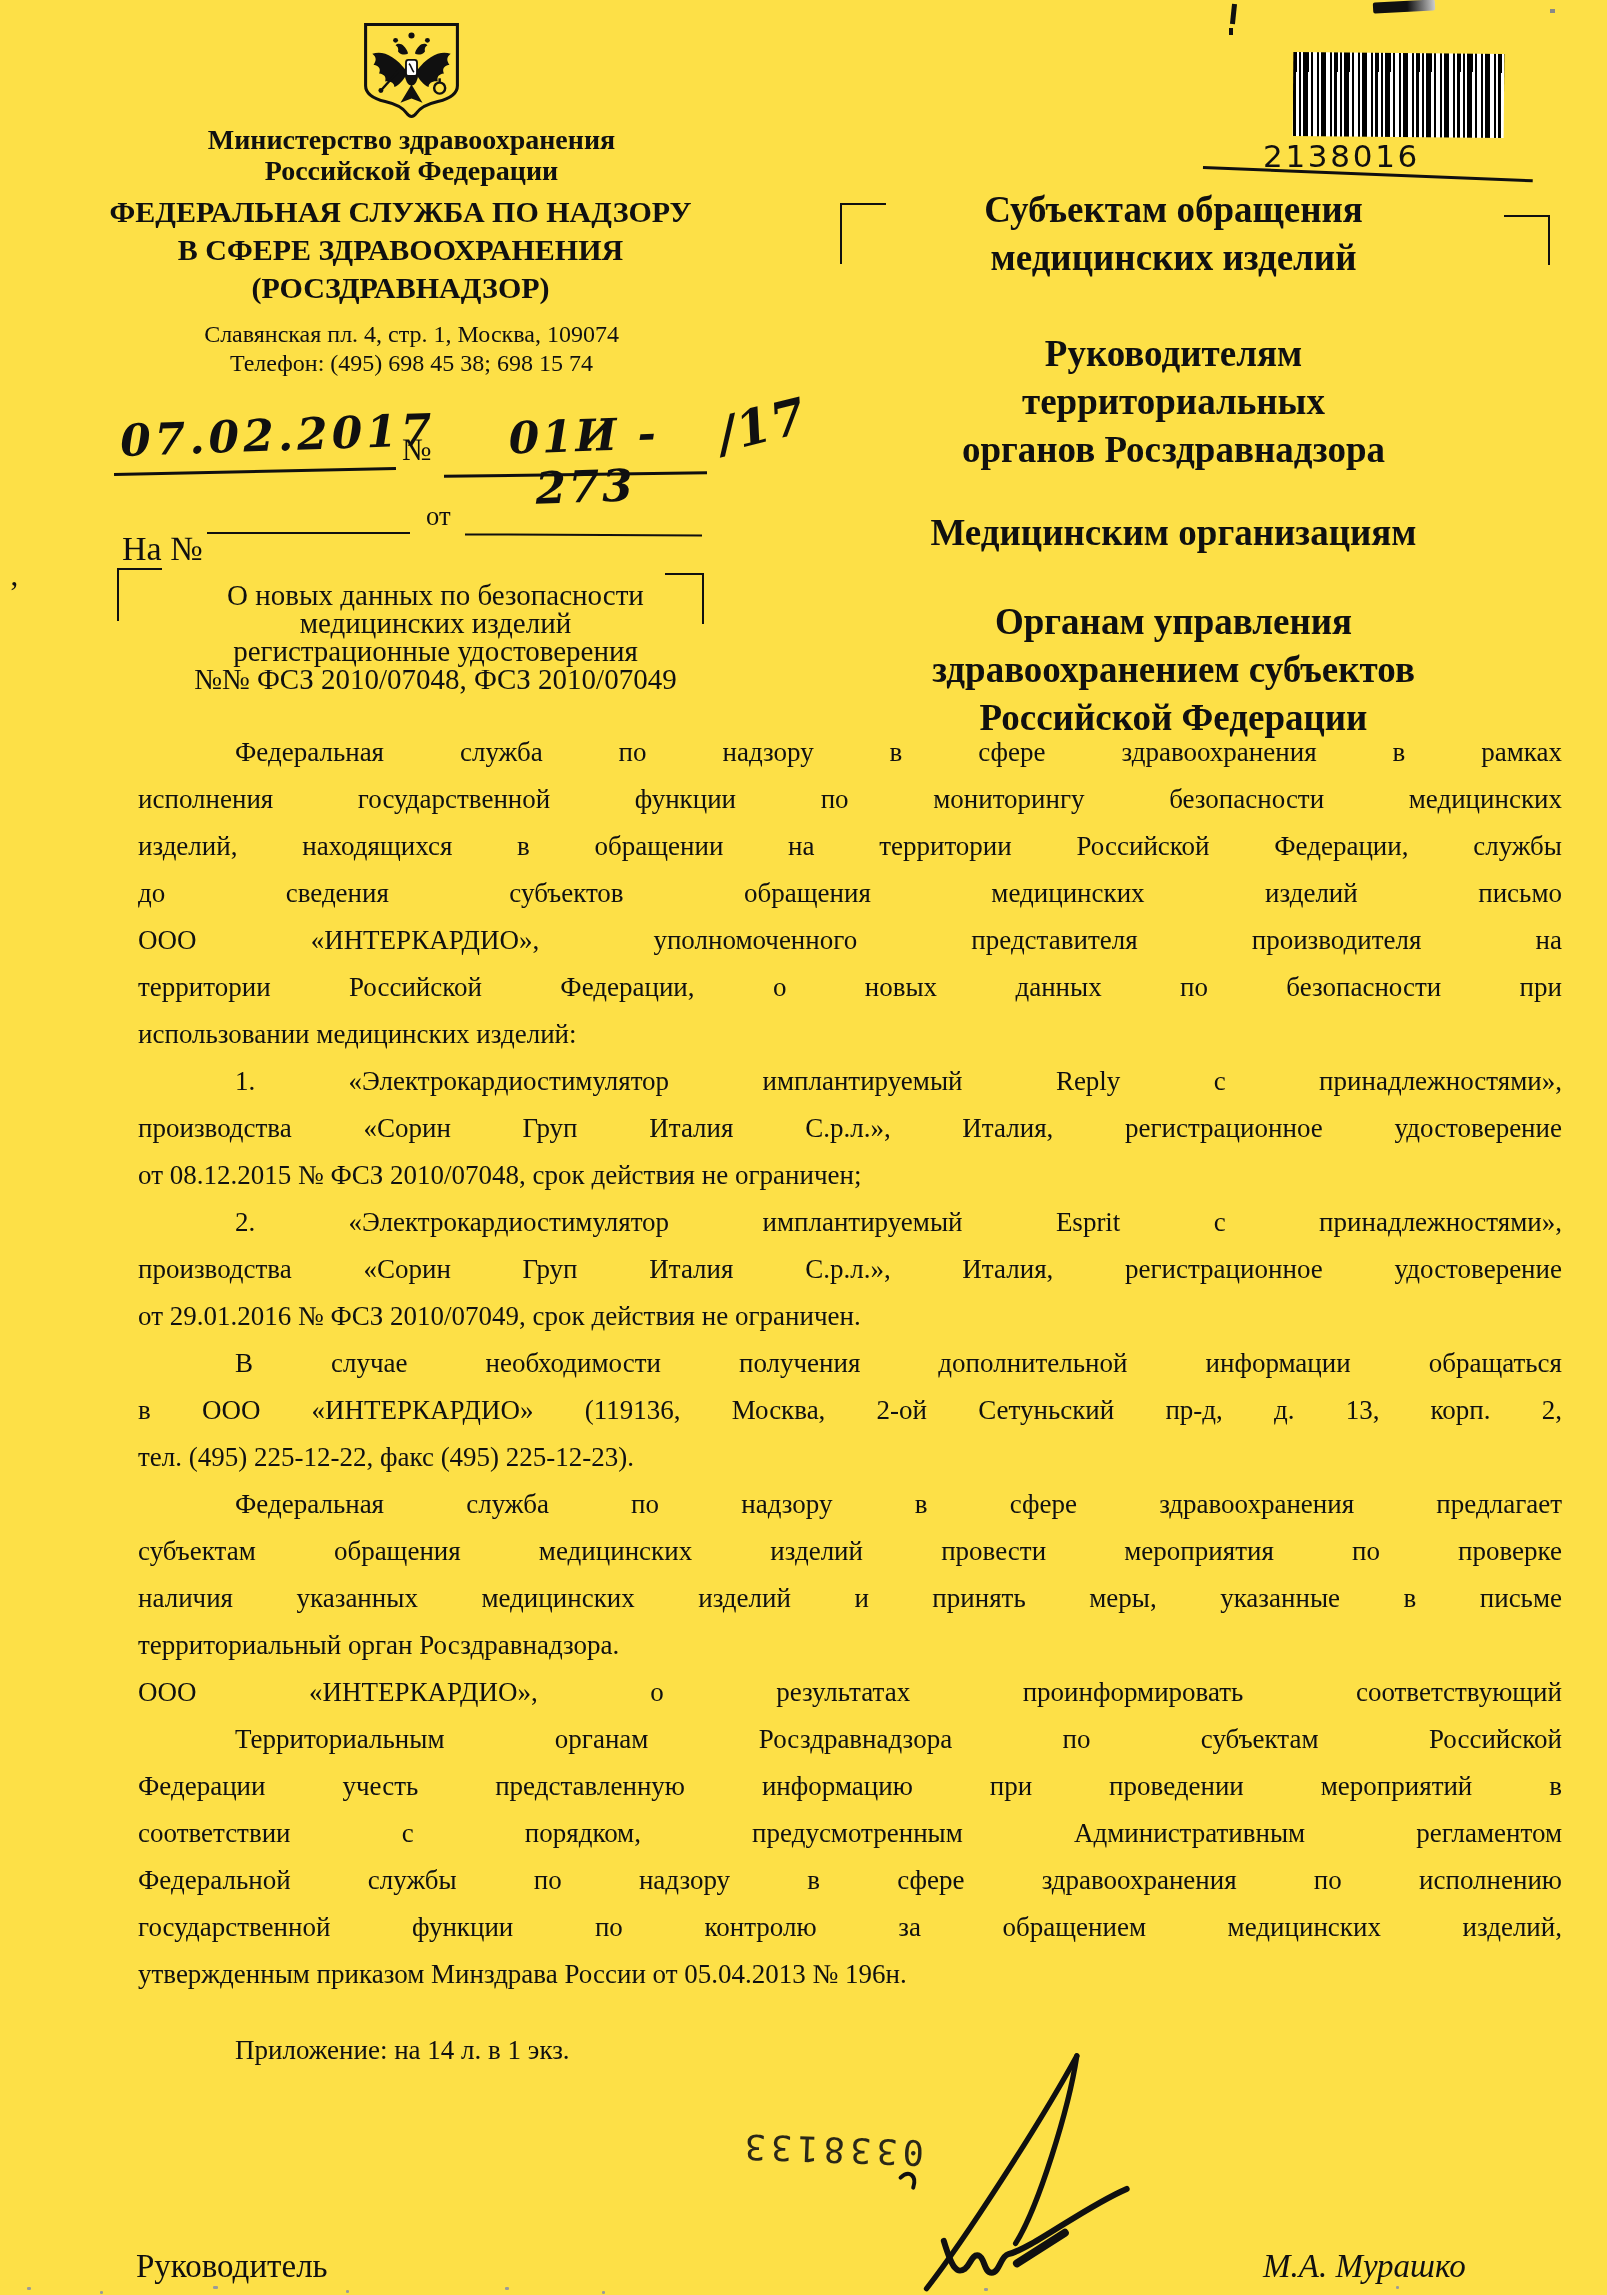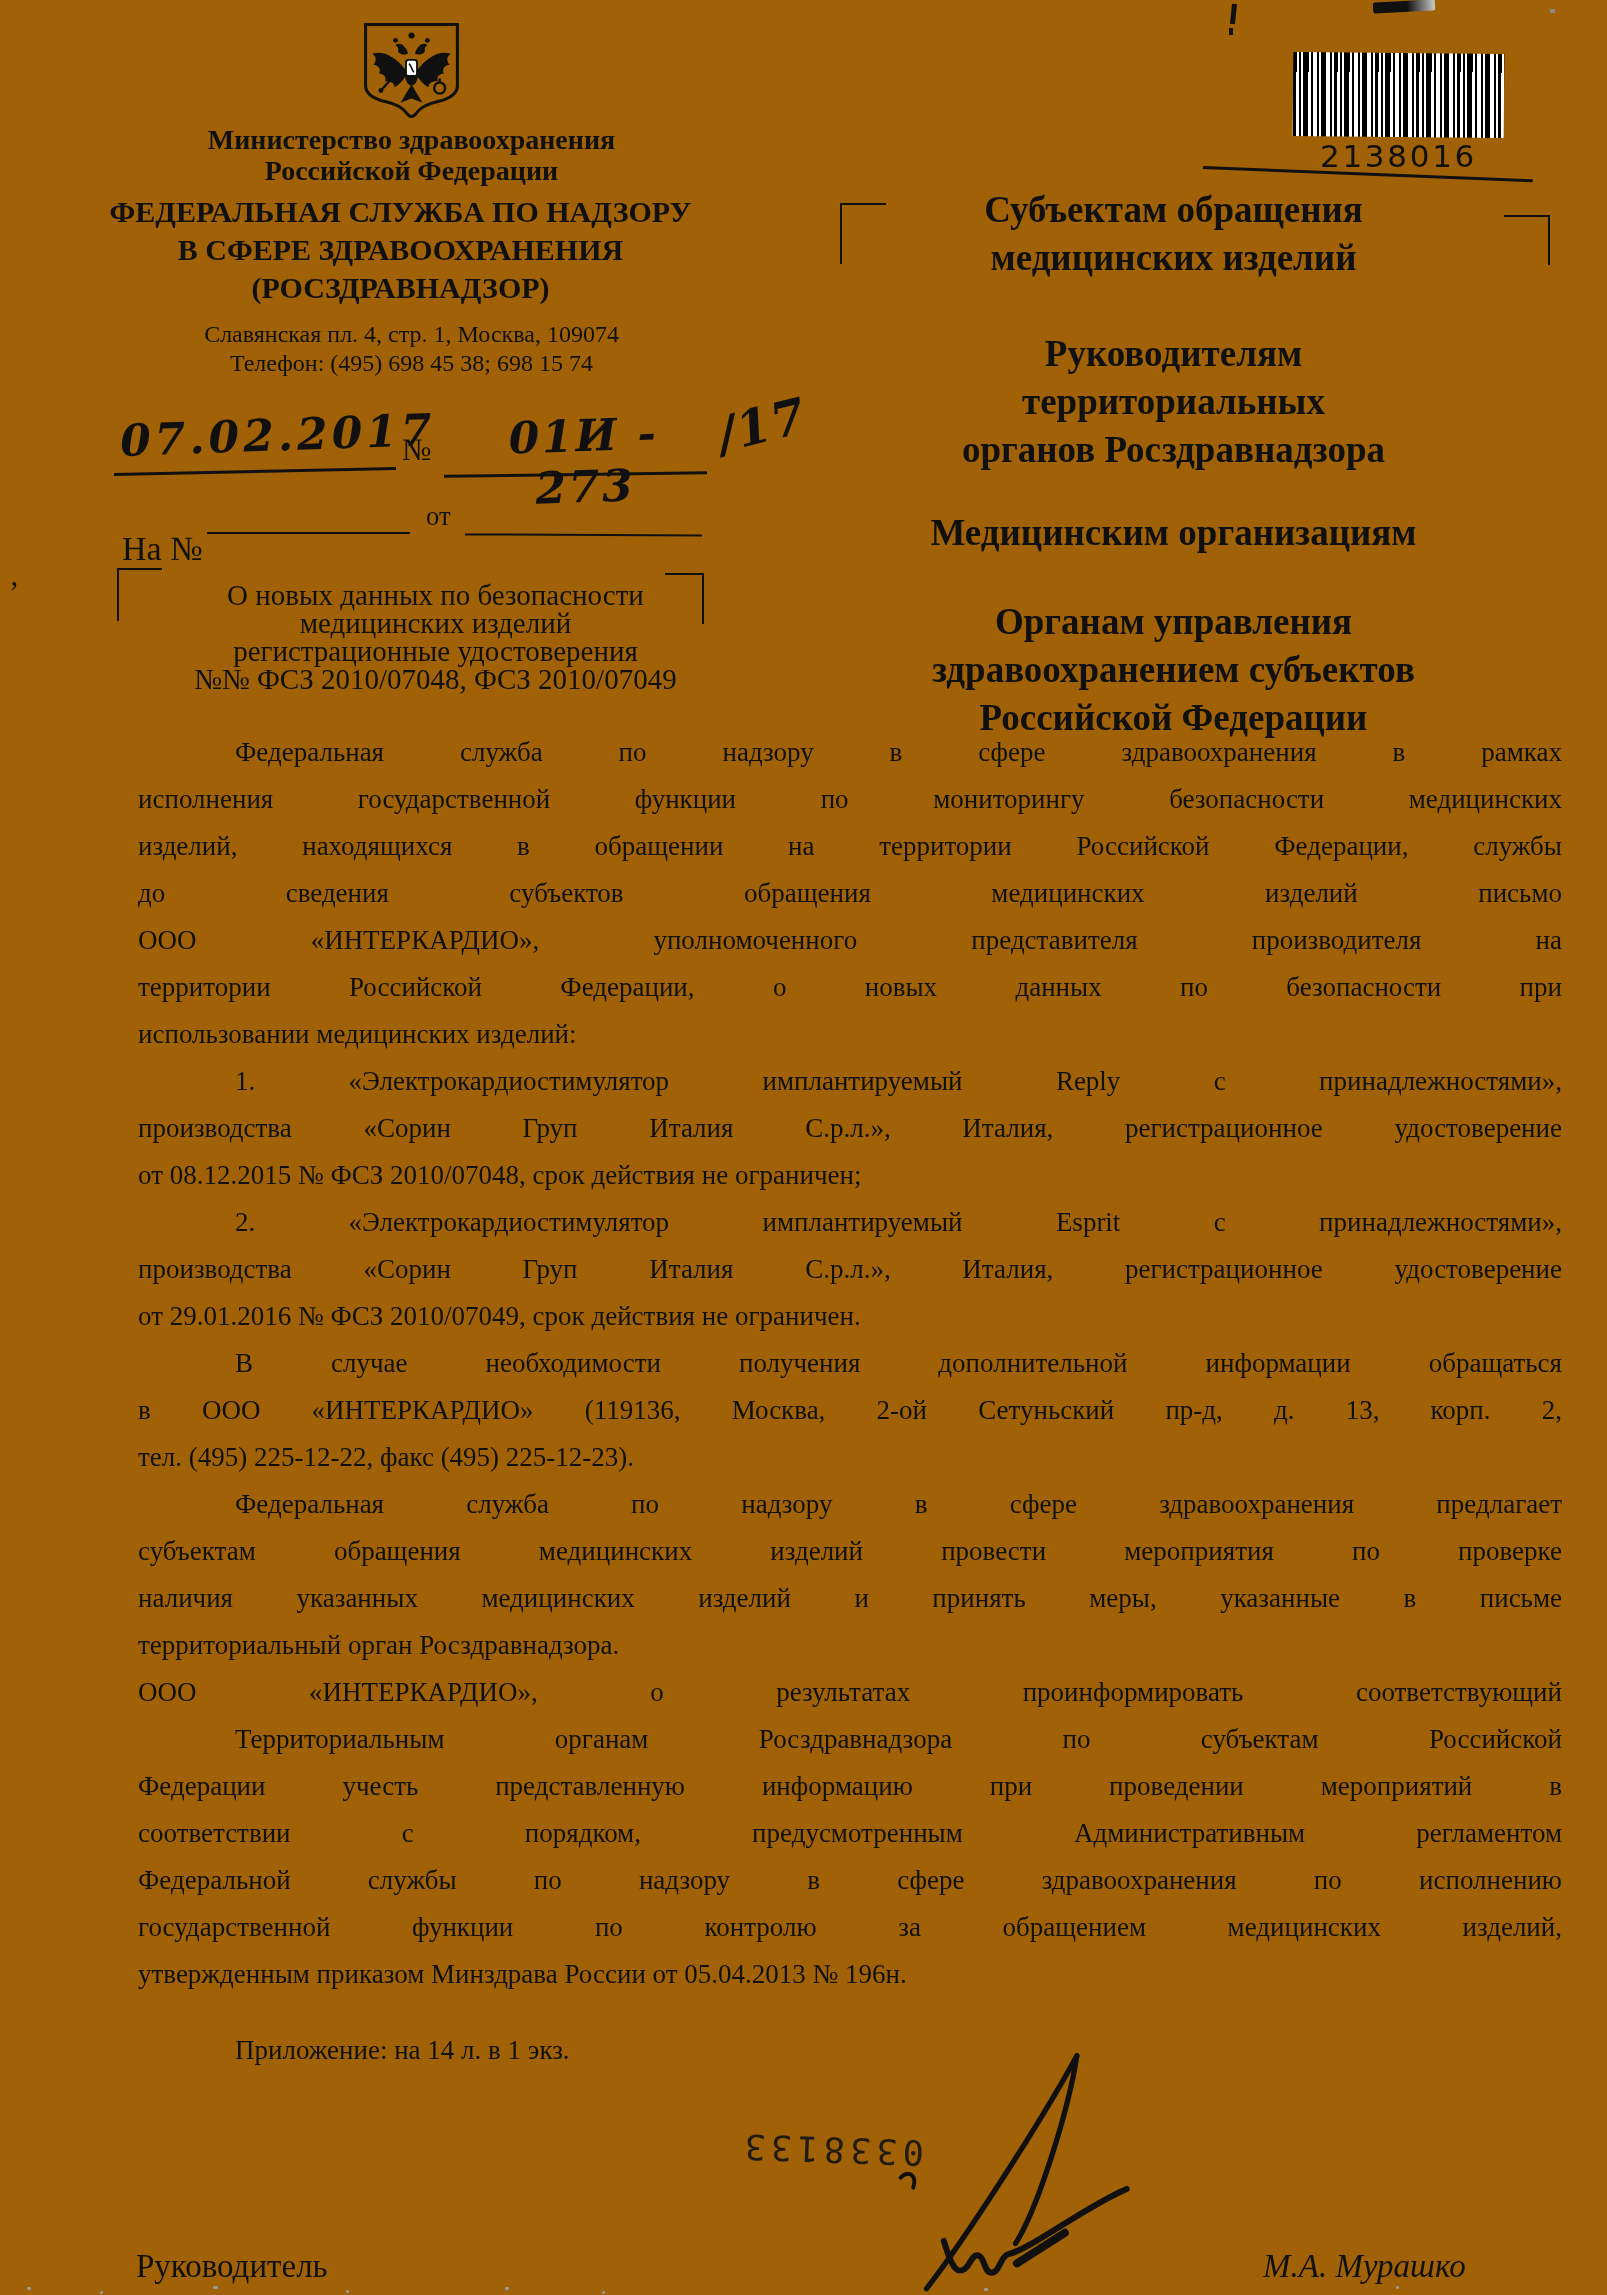--- a/index.html
+++ b/index.html
@@ -1,16 +1,16 @@
 <!DOCTYPE html>
 <html style="font-size:10.6px"><head>
 <meta charset="utf-8">
 <style>
   html,body{margin:0;padding:0;background:#e8e8e8;}
-  #page{position:relative;width:1607px;height:2295px;background:#a16207;
+  #page{position:relative;width:1607px;height:2295px;background:#fde047;
         font-family:"Liberation Serif",serif;color:#101010;overflow:hidden;}
   .abs{position:absolute;}
   .center{text-align:center;}
   .prelines{white-space:pre-line;}
 
   
   #emblem{left:359px;top:22px;width:105px;height:101px;}
   #ministry{left:66px;top:124px;width:691px;font-size:28px;font-weight:bold;line-height:31px;}
   #agency{left:40px;top:193px;width:721px;font-size:30px;font-weight:bold;line-height:38px;}
   #address-block{left:66px;top:320px;width:691px;font-size:24px;line-height:29px;}
@@ -34,21 +34,21 @@
   #subj-br-r{left:665px;top:573px;width:37px;height:49px;border-top-width:2.7px;border-right-width:2.7px;}
   #subject{left:100px;top:581px;width:671px;font-size:29px;line-height:28px;}
 
   
   #barcode{left:1293px;top:53px;width:211px;height:84px;transform:rotate(0.5deg);
     background:repeating-linear-gradient(90deg,
       #000 0 3.3px,#fff 3.3px 6px,#000 6px 8px,#fff 8px 10px,
       #000 10px 15.3px,#fff 15.3px 18px,#000 18px 20px,#fff 20px 24px,
       #000 24px 26px,#fff 26px 28px,#000 28px 33px,#fff 33px 37px,
       #000 37px 39px,#fff 39px 41px);}
-  #barcode-num{left:1293px;top:138px;width:211px;font-family:"DejaVu Sans",sans-serif;
+  #barcode-num{left:1236px;top:138px;width:211px;font-family:"DejaVu Sans",sans-serif;
     font-size:31px;letter-spacing:2.7px;}
   #barcode-line{left:1203px;top:166px;width:330px;height:2.7px;background:#101010;
     transform:rotate(2.3deg);transform-origin:left center;}
   #rec-br-l{left:840px;top:203px;width:44px;height:59px;border-top-width:2.7px;border-left-width:2.7px;}
   #rec-br-r{left:1504px;top:215px;width:44px;height:48px;border-top-width:2.7px;border-right-width:2.7px;}
   .recipient{left:831px;width:685px;font-size:37px;line-height:48px;font-weight:bold;}
   #rec-0{top:186px;} #rec-1{top:330px;} #rec-2{top:509px;} #rec-3{top:598px;}
 
   
   #body{left:138px;top:729px;width:1424px;font-size:27px;}

